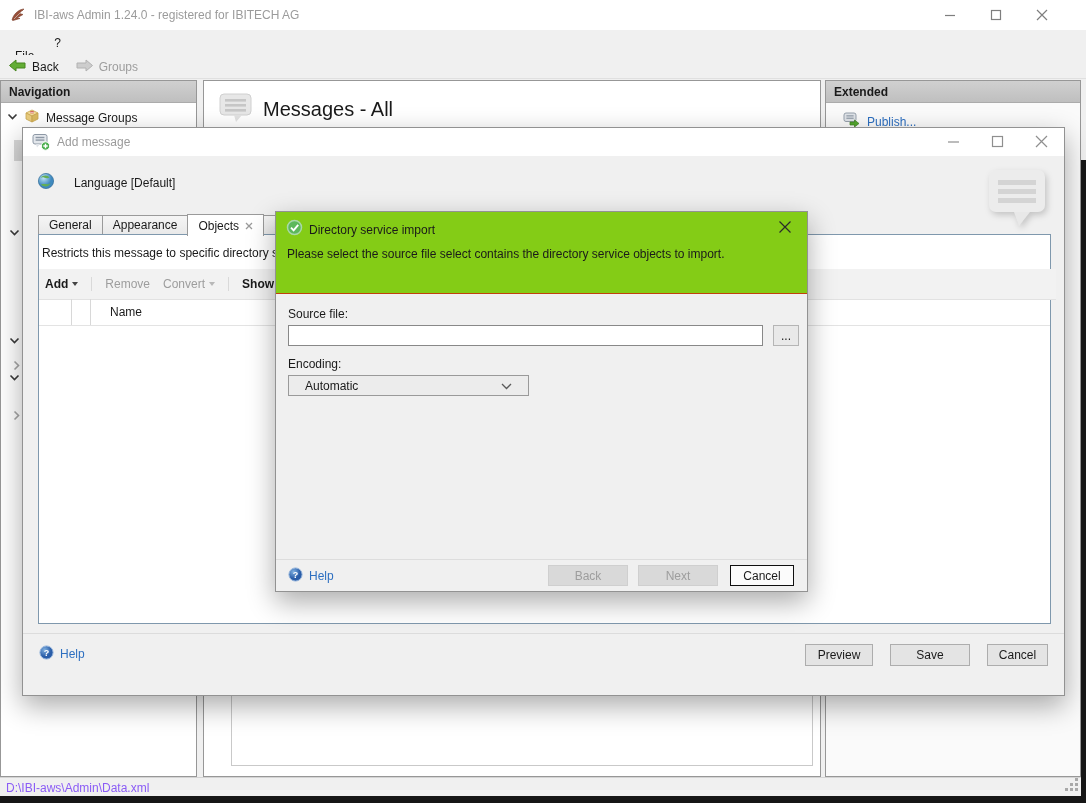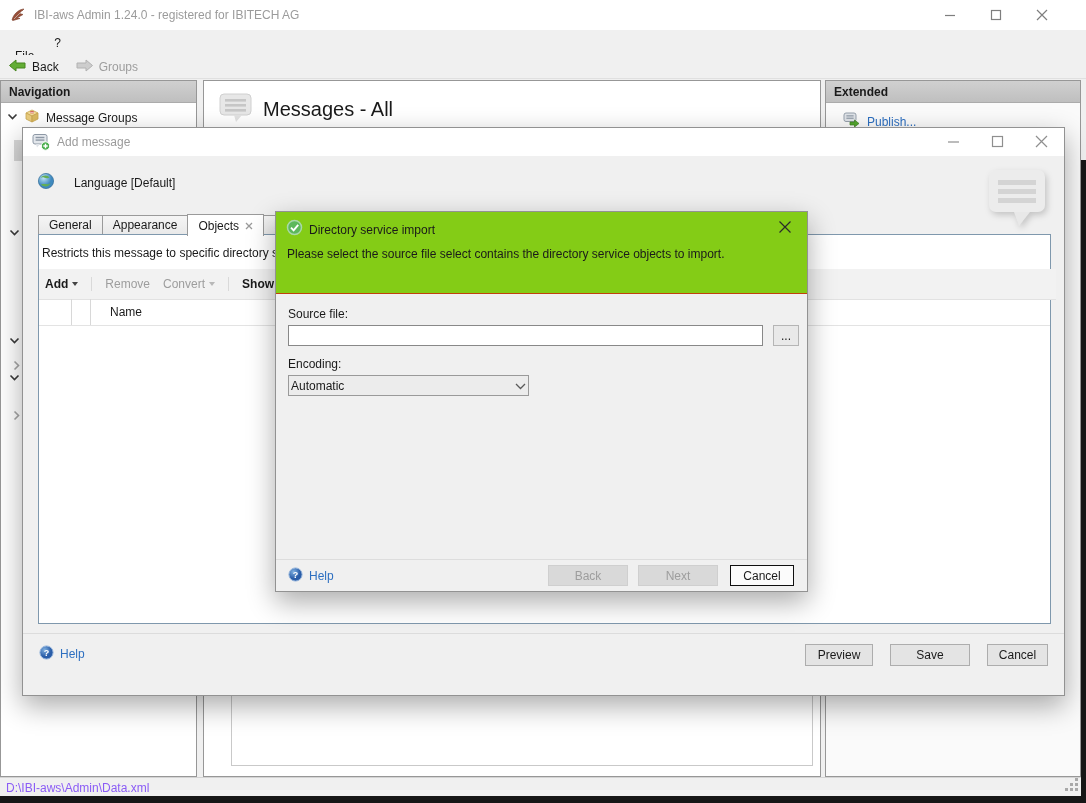--- a/index.html
+++ b/index.html
@@ -40,21 +40,21 @@
   .obj-toolbar{background:#f2f2f2;border-bottom:1px solid #e2e2e2;display:flex;align-items:center;gap:13px;padding-left:6px;}
   .vsep{width:1px;height:14px;background:#d9d9d9;}
   .caret{width:0;height:0;border-left:3.5px solid transparent;border-right:3.5px solid transparent;border-top:4px solid #444;margin-left:4px;display:inline-block;}
   .caret.dis{border-top-color:#b8b8b8;}
   .hdr-cell{height:100%;box-sizing:border-box;border-right:1px solid #d8d8d8;}
   
   .btn-std{background:#e4e4e4;border:1px solid #adadad;display:flex;align-items:center;justify-content:center;box-sizing:border-box;}
   .btn-dis{background:#d9d9d9;border:1px solid #cfcfcf;color:var(--disabled-text,#9d9d9d);display:flex;align-items:center;justify-content:center;box-sizing:border-box;}
   .btn-focus{background:#fbfbfb;border:1px solid #0f0f0f;display:flex;align-items:center;justify-content:center;box-sizing:border-box;}
   .textbox{background:#fff;border:1px solid #888;box-sizing:border-box;padding:0 4px;font:12px "Liberation Sans","DejaVu Sans",sans-serif;}
-  .combo{background:#ececec;border:1px solid #9a9a9a;box-sizing:border-box;display:flex;align-items:center;justify-content:space-between;padding:0 2px;}
+  .combo{background:#ececec;border:1px solid #9a9a9a;box-sizing:border-box;display:flex;align-items:center;justify-content:space-between;padding:0 16px;}
 </style>
 </head>
 <body>
 
 <div class="screen">
 
   <div class="abs titlebar flex">
     <span class="abs" style="left:10px;top:7px;width:16px;height:16px;">
       <svg width="16" height="16">
           <path d="M2 13 C4 5 11 2 14 2 L9.5 6.5 L13 7.5 L7 11 L10 11.5 L3 13.5 Z" fill="#99503a" stroke="#7c3f2e" stroke-width="0.6"></path>

